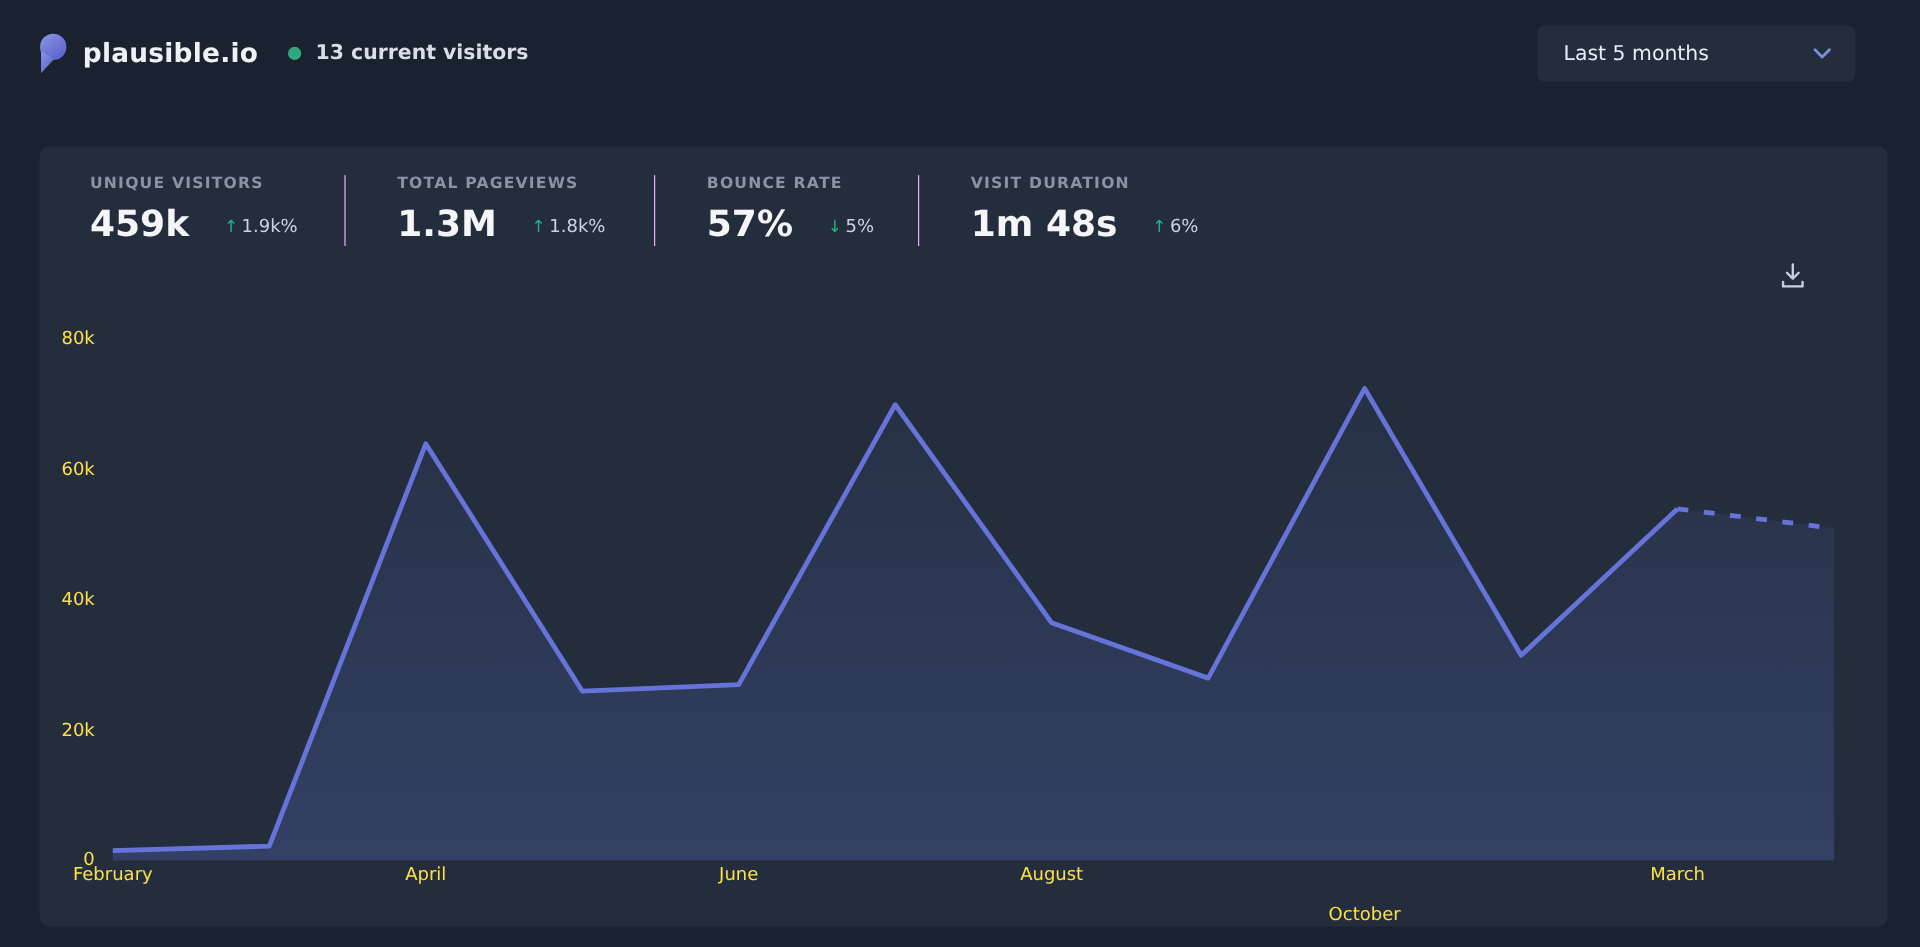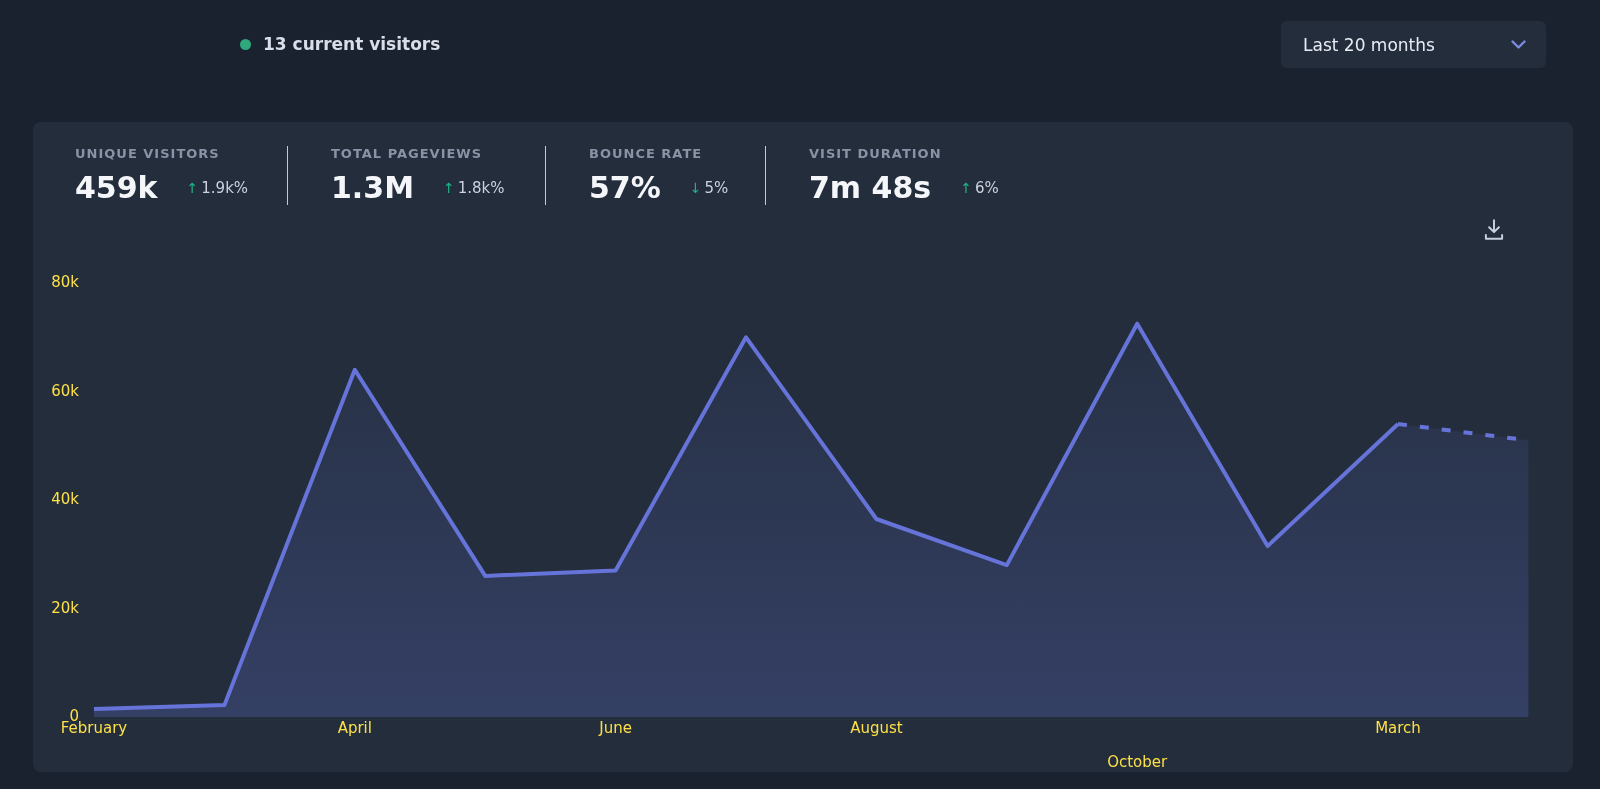--- a/index.html
+++ b/index.html
@@ -48,26 +48,41 @@
   .chart-area { position:absolute; left:0; top:0; width:1540px; height:650px; }
   .chart-svg { position:absolute; left:0; top:0; }
   .tick { position:absolute; font-size:15px; color:#fde047; }
   .ytick { left:0; width:46px; text-align:right; }
   .xtick { width:140px; text-align:center; }
 </style>
 </head>
 <body>
 
 <div class="topbar">
+  <div class="brand">
+    <span>
+      <svg width="27" height="36" viewBox="0 0 32 42">
+        <defs>
+          <linearGradient id="lg" x1="0" y1="0" x2="0.7" y2="1">
+            <stop offset="0" stop-color="#8c96e4"></stop>
+              <stop offset="1" stop-color="#5a64cc"></stop>
+          </linearGradient>
+        </defs>
+        <circle cx="17" cy="14" r="13" fill="url(#lg)"></circle>
+        <path d="M5 18 L5 40 L18 26 Z" fill="url(#lg)"></path>
+      </svg>
+    </span>
+    <span class="site-title">plausible.io</span>
+  </div>
   <div class="visitors">
     <span class="live-dot"></span>
     <span class="visitors-label">13 current visitors</span>
   </div>
   <button class="range-btn">
-    <span>Last 20 months</span>
+    <span>Last 5 months</span>
     <span style="display:flex;">
       <svg width="15" height="10" viewBox="0 0 15 10">
         <polyline points="1.5,1.5 7.5,7.5 13.5,1.5" fill="none" stroke="#7c8ce0" stroke-width="2.4" stroke-linecap="round" stroke-linejoin="round"></polyline>
       </svg>
     </span>
   </button>
 </div>
 
 <div class="card">
   <div class="chart-area">
@@ -118,21 +133,21 @@
     <div class="stat">
       <div class="stat-label">BOUNCE RATE</div>
       <div class="stat-row">
         <span class="stat-value">57%</span>
         <span class="stat-change"><span class="arrow">↓</span><span>5%</span></span>
       </div>
     </div>
     <div class="stat">
       <div class="stat-label">VISIT DURATION</div>
       <div class="stat-row">
-        <span class="stat-value">7m 48s</span>
+        <span class="stat-value">1m 48s</span>
         <span class="stat-change"><span class="arrow">↑</span><span>6%</span></span>
       </div>
     </div>
   </div>
 
   <button class="download-btn">
     <svg width="26" height="26" viewBox="0 0 24 24">
       <path d="M12 3 v10 M7.5 9.5 L12 14 L16.5 9.5" fill="none" stroke="#c9d0de" stroke-width="1.8" stroke-linecap="round" stroke-linejoin="round"></path>
       <path d="M4.5 16.5 v3.5 h15 v-3.5" fill="none" stroke="#c9d0de" stroke-width="1.8" stroke-linecap="round" stroke-linejoin="round"></path>
     </svg>

